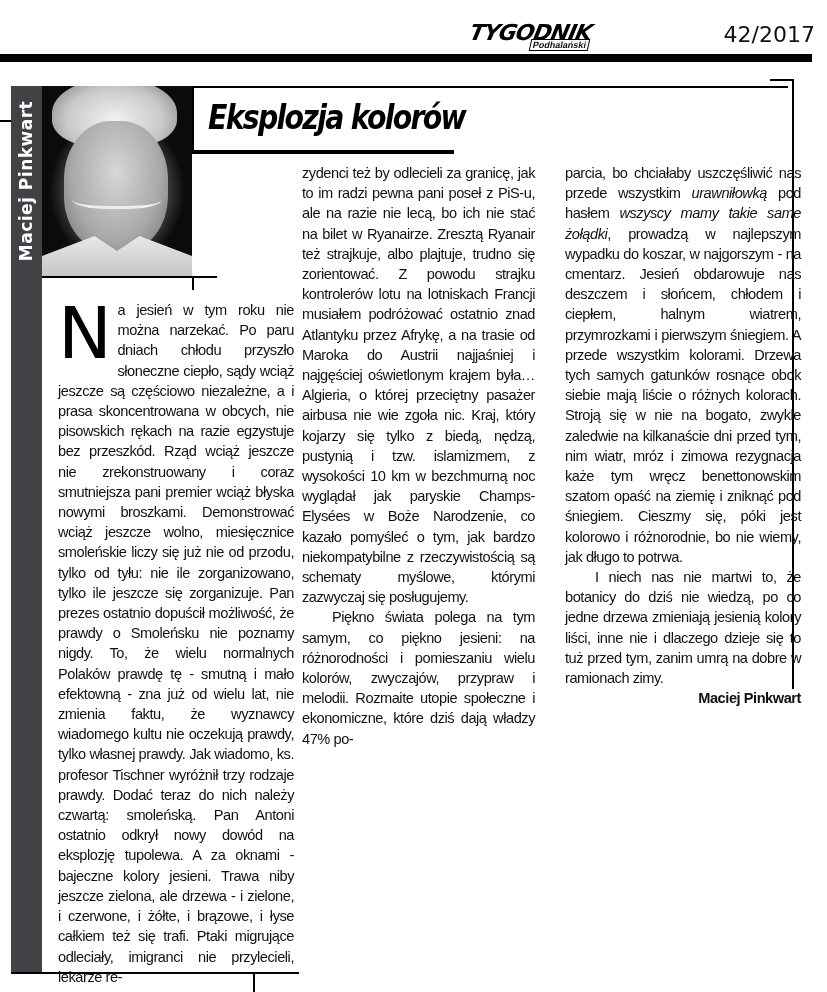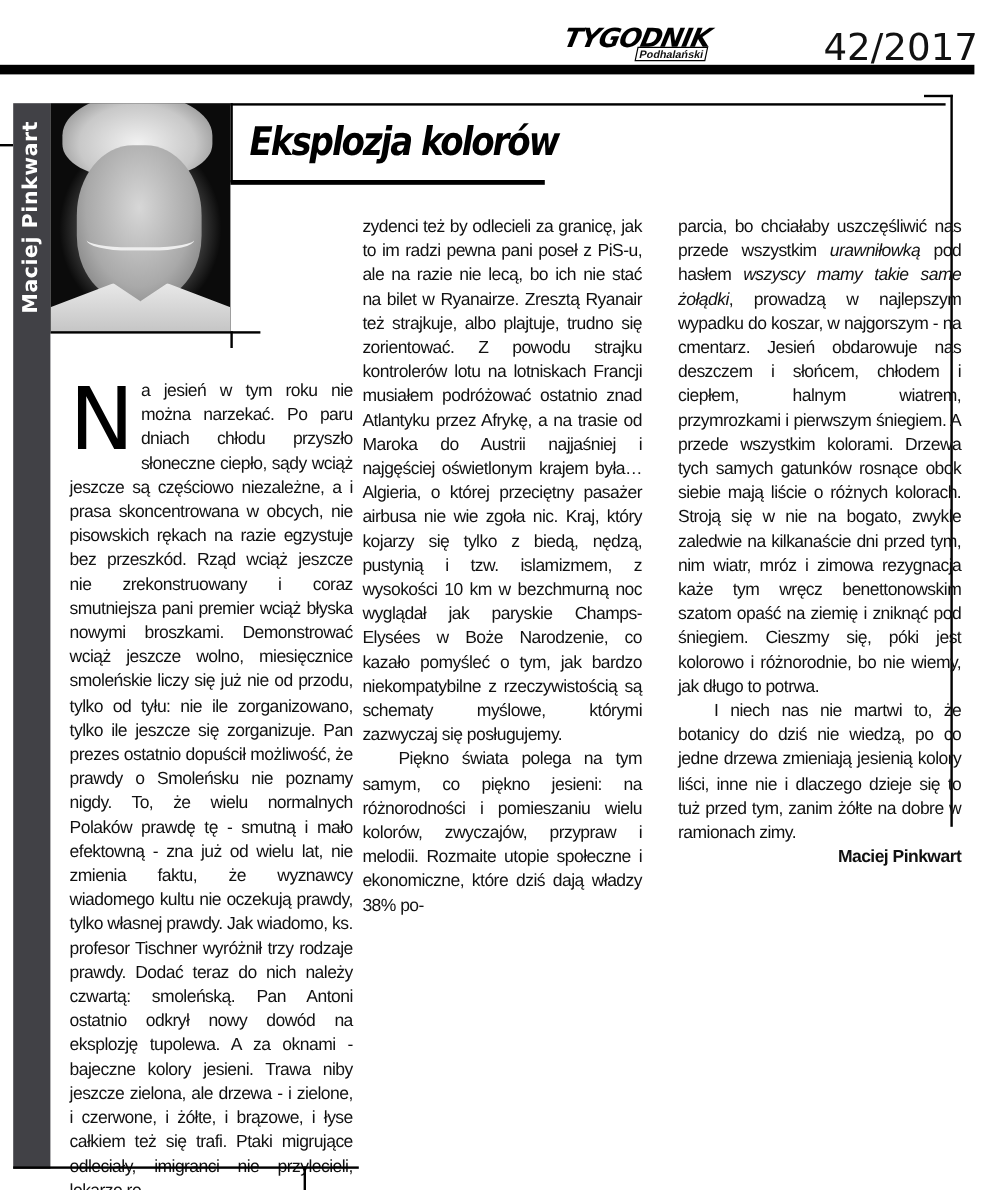--- a/index.html
+++ b/index.html
@@ -1,41 +1,41 @@
 <!DOCTYPE html>
 <html><head>
 <meta charset="utf-8">
 <style>
   html, body { margin: 0; padding: 0; background: #ffffff; }
   body { width: 827px; height: 992px; position: relative; overflow: hidden; font-family: "Liberation Sans", sans-serif; color: #111; }
   .masthead-logo { position: absolute; left: 470px; top: 22px; width: 120px; height: 30px; }
   .logo-main { position: absolute; left: 0; top: 0; font-family: "DejaVu Sans", sans-serif; font-weight: bold; font-style: italic; font-size: 22px; letter-spacing: -1px; color: #000; transform: skewX(-12deg); line-height: 22px; }
   .logo-sub { position: absolute; left: 60px; top: 17px; font-size: 9px; font-weight: bold; border: 1.5px solid #000; padding: 0 2px; line-height: 10px; background: #fff; transform: skewX(-12deg); }
-  .issue { position: absolute; right: 12px; top: 22px; font-size: 31px; color: #111; font-family: "DejaVu Sans", sans-serif; letter-spacing: 0; }
+  .issue { position: absolute; right: 12px; top: 22px; font-size: 22px; color: #111; font-family: "DejaVu Sans", sans-serif; letter-spacing: 0; }
   .top-rule { position: absolute; left: 0; top: 54px; width: 812px; height: 8px; background: #000; }
   .author-band { position: absolute; left: 11px; top: 86px; width: 31px; height: 888px; background: #414146; }
   .author-band-text { position: absolute; left: 0; top: 0; width: 31px; height: 190px; display: flex; align-items: center; justify-content: center; }
   .author-band-text span { display: block; transform: rotate(-90deg); white-space: nowrap; color: #fff; font-weight: bold; font-size: 17px; font-family: "DejaVu Sans", sans-serif; letter-spacing: 0.5px; }
   .tick-left { position: absolute; left: 0; top: 120px; width: 11px; height: 2px; background: #000; }
   .photo { position: absolute; left: 42px; top: 86px; width: 150px; height: 190px; background: radial-gradient(ellipse 45% 40% at 50% 55%, #c9c9c9 0%, #9a9a9a 45%, #3a3a3a 75%, #0b0b0b 100%); overflow: hidden; }
   .photo .hair { position: absolute; left: 10px; top: -8px; width: 125px; height: 70px; border-radius: 50% 50% 40% 40%; background: radial-gradient(ellipse at 50% 60%, #f2f2f2 0%, #c8c8c8 55%, #6e6e6e 100%); }
   .photo .face { position: absolute; left: 22px; top: 35px; width: 104px; height: 130px; border-radius: 45% 45% 42% 42%; background: radial-gradient(ellipse at 50% 40%, #d7d7d7 0%, #a9a9a9 60%, #6f6f6f 100%); }
   .photo .glasses { position: absolute; left: 30px; top: 100px; width: 90px; height: 20px; border-bottom: 3px solid #eee; border-radius: 0 0 40% 40%; }
   .photo .shirt { position: absolute; left: 0; top: 150px; width: 150px; height: 50px; background: linear-gradient(180deg, #e8e8e8, #bdbdbd); clip-path: polygon(0 40%, 35% 0, 50% 30%, 65% 0, 100% 40%, 100% 100%, 0 100%); }
   .photo-rule-h { position: absolute; left: 42px; top: 276px; width: 175px; height: 1.5px; background: #000; }
   .photo-rule-v { position: absolute; left: 192px; top: 276px; width: 1.5px; height: 14px; background: #000; }
   .title-box { position: absolute; left: 192px; top: 86px; width: 596px; height: 66px; border-top: 2px solid #000; }
   .title-left-bar { position: absolute; left: 192px; top: 86px; width: 2px; height: 66px; background: #000; }
   .title { position: absolute; left: 208px; top: 98px; font-family: "DejaVu Sans", sans-serif; font-weight: bold; font-style: italic; font-size: 33px; letter-spacing: -2px; color: #000; transform: scaleX(0.86); transform-origin: left center; }
   .title-underline { position: absolute; left: 192px; top: 150px; width: 262px; height: 4px; background: #000; }
   .right-frame { position: absolute; left: 792px; top: 79px; width: 2px; height: 610px; background: #000; }
   .right-frame-top { position: absolute; left: 770px; top: 79px; width: 24px; height: 2px; background: #000; }
   .bottom-rule { position: absolute; left: 11px; top: 972px; width: 288px; height: 2px; background: #000; }
   .bottom-tick { position: absolute; left: 253px; top: 972px; width: 2px; height: 20px; background: #000; }
-  .col { position: absolute; font-family: "Liberation Sans", sans-serif; font-size: 14.6px; line-height: 20.2px; text-align: justify; hyphens: manual; color: #111; letter-spacing: -0.45px; margin-top: 16px; }
+  .col { position: absolute; font-family: "Liberation Sans", sans-serif; font-size: 14.6px; line-height: 20.2px; text-align: justify; hyphens: manual; color: #111; letter-spacing: -0.45px; }
   .col p { margin: 0; }
   .col p.indent { text-indent: 30px; }
   .col1 { left: 58px; top: 300px; width: 236px; }
   .col2 { left: 302px; top: 163px; width: 233px; }
   .col3 { left: 565px; top: 163px; width: 236px; }
   .dropcap { float: left; font-family: "DejaVu Sans", sans-serif; font-size: 72px; line-height: 58px; font-weight: normal; margin: 4px 6px 0 0; color: #000; }
   .signature { text-align: right; font-weight: bold; margin-top: 2px; }
   em { font-style: italic; }
 </style>
 </head>
@@ -70,23 +70,23 @@
 <div class="title-underline"></div>
 <div class="right-frame-top"></div>
 <div class="right-frame"></div>
 
 <div class="col col1">
   <p><span class="dropcap">N</span><span>a jesień w tym roku nie można narzekać. Po paru dniach chłodu przyszło słoneczne ciepło, sądy wciąż jeszcze są częściowo niezależne, a i prasa skoncentrowana w obcych, nie pisowskich rękach na razie egzystuje bez przeszkód. Rząd wciąż jeszcze nie zrekonstruowany i coraz smutniejsza pani premier wciąż błyska nowymi broszkami. Demonstrować wciąż jeszcze wolno, miesięcznice smoleńskie liczy się już nie od przodu, tylko od tyłu: nie ile zorganizowano, tylko ile jeszcze się zorganizuje. Pan prezes ostatnio dopuścił możliwość, że prawdy o Smoleńsku nie poznamy nigdy. To, że wielu normalnych Polaków prawdę tę - smutną i mało efektowną - zna już od wielu lat, nie zmienia faktu, że wyznawcy wiadomego kultu nie oczekują prawdy, tylko własnej prawdy. Jak wiadomo, ks. profesor Tischner wyróżnił trzy rodzaje prawdy. Dodać teraz do nich należy czwartą: smoleńską. Pan Antoni ostatnio odkrył nowy dowód na eksplozję tupolewa. A za oknami - bajeczne kolory jesieni. Trawa niby jeszcze zielona, ale drzewa - i zielone, i czerwone, i żółte, i brązowe, i łyse całkiem też się trafi. Ptaki migrujące odleciały, imigranci nie przylecieli, lekarze re-</span></p>
 </div>
 
 <div class="col col2">
   <p>zydenci też by odlecieli za granicę, jak to im radzi pewna pani poseł z PiS-u, ale na razie nie lecą, bo ich nie stać na bilet w Ryanairze. Zresztą Ryanair też strajkuje, albo plajtuje, trudno się zorientować. Z powodu strajku kontrolerów lotu na lotniskach Francji musiałem podróżować ostatnio znad Atlantyku przez Afrykę, a na trasie od Maroka do Austrii najjaśniej i najgęściej oświetlonym krajem była… Algieria, o której przeciętny pasażer airbusa nie wie zgoła nic. Kraj, który kojarzy się tylko z biedą, nędzą, pustynią i tzw. islamizmem, z wysokości 10 km w bezchmurną noc wyglądał jak paryskie Champs-Elysées w Boże Narodzenie, co kazało pomyśleć o tym, jak bardzo niekompatybilne z rzeczywistością są schematy myślowe, którymi zazwyczaj się posługujemy.</p>
-  <p class="indent">Piękno świata polega na tym samym, co piękno jesieni: na różnorodności i pomieszaniu wielu kolorów, zwyczajów, przypraw i melodii. Rozmaite utopie społeczne i ekonomiczne, które dziś dają władzy 38% po-</p>
+  <p class="indent">Piękno świata polega na tym samym, co piękno jesieni: na różnorodności i pomieszaniu wielu kolorów, zwyczajów, przypraw i melodii. Rozmaite utopie społeczne i ekonomiczne, które dziś dają władzy 47% po-</p>
 </div>
 
 <div class="col col3">
   <p><span>parcia, bo chciałaby uszczęśliwić nas przede wszystkim </span><em>urawniłowką</em><span> pod hasłem </span><em>wszyscy mamy takie same żołądki</em><span>, prowadzą w najlepszym wypadku do koszar, w najgorszym - na cmentarz. Jesień obdarowuje nas deszczem i słońcem, chłodem i ciepłem, halnym wiatrem, przymrozkami i pierwszym śniegiem. A przede wszystkim kolorami. Drzewa tych samych gatunków rosnące obok siebie mają liście o różnych kolorach. Stroją się w nie na bogato, zwykle zaledwie na kilkanaście dni przed tym, nim wiatr, mróz i zimowa rezygnacja każe tym wręcz benettonowskim szatom opaść na ziemię i zniknąć pod śniegiem. Cieszmy się, póki jest kolorowo i różnorodnie, bo nie wiemy, jak długo to potrwa.</span></p>
-  <p class="indent">I niech nas nie martwi to, że botanicy do dziś nie wiedzą, po co jedne drzewa zmieniają jesienią kolory liści, inne nie i dlaczego dzieje się to tuż przed tym, zanim żółte na dobre w ramionach zimy.</p>
+  <p class="indent">I niech nas nie martwi to, że botanicy do dziś nie wiedzą, po co jedne drzewa zmieniają jesienią kolory liści, inne nie i dlaczego dzieje się to tuż przed tym, zanim umrą na dobre w ramionach zimy.</p>
   <p class="signature">Maciej Pinkwart</p>
 </div>
 
 <div class="bottom-rule"></div>
 <div class="bottom-tick"></div>
 
 </body></html>

